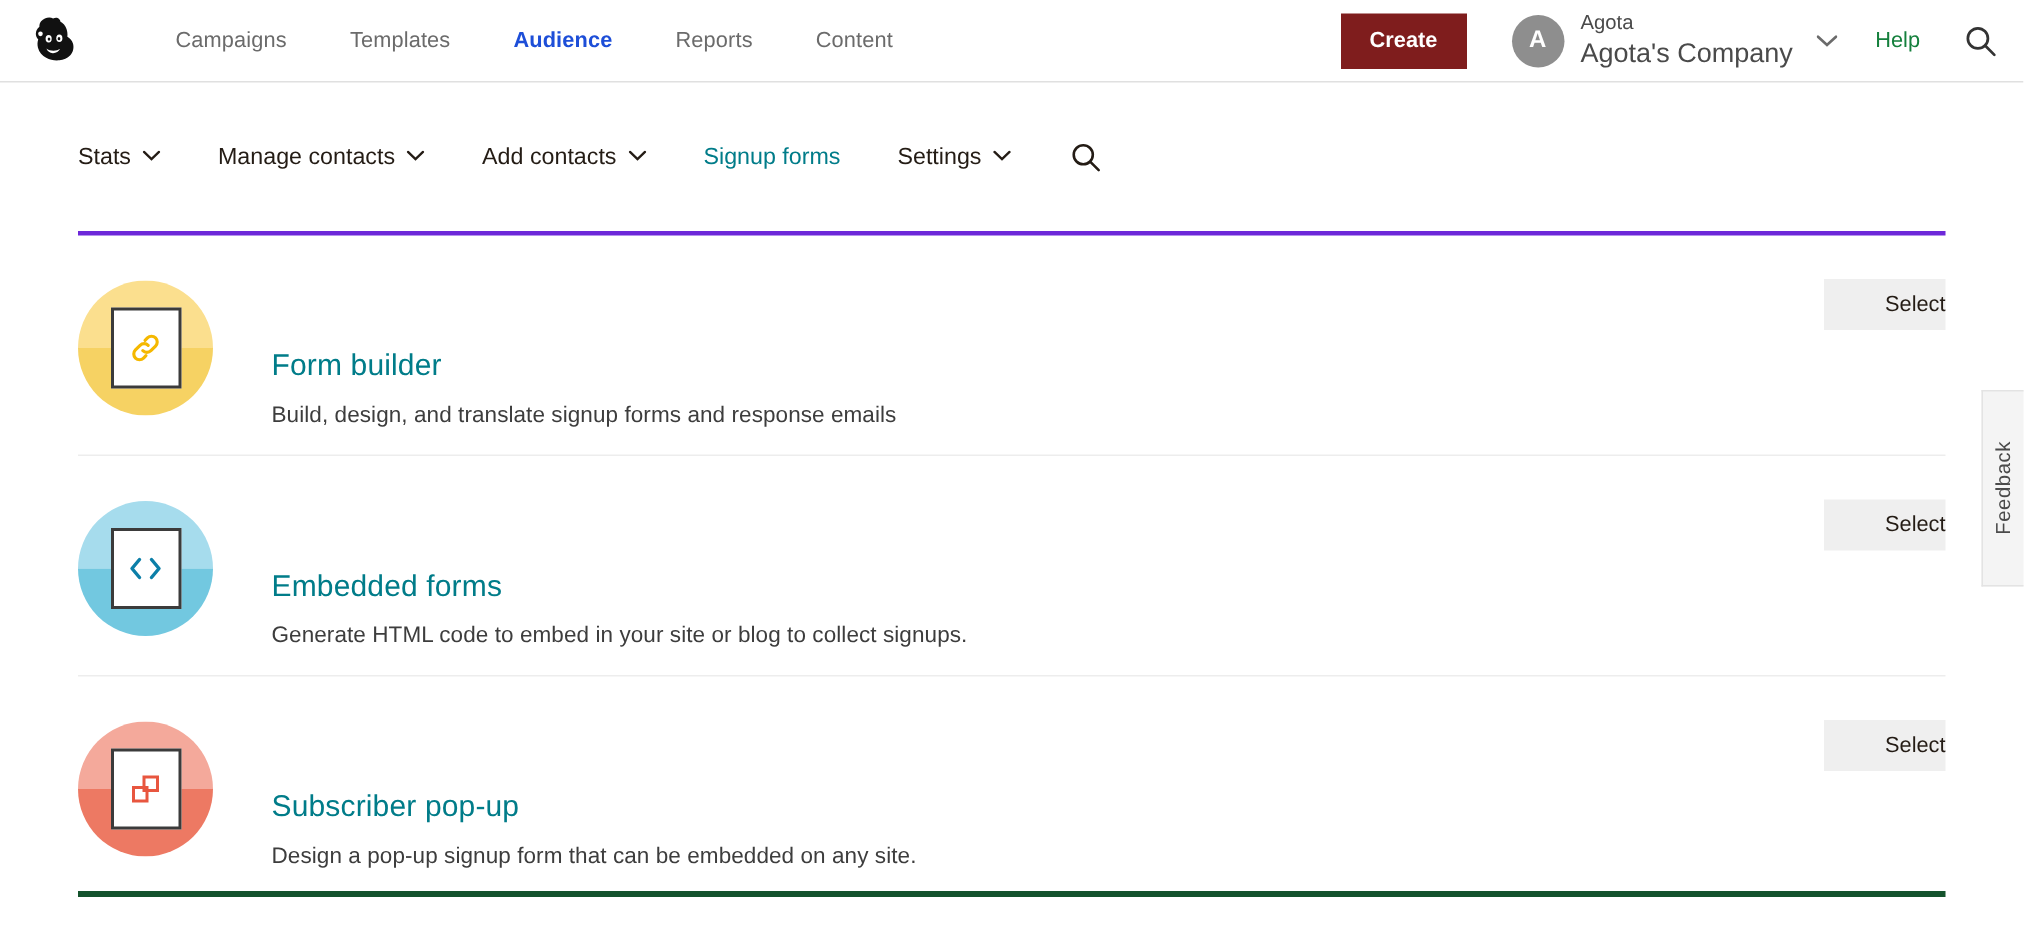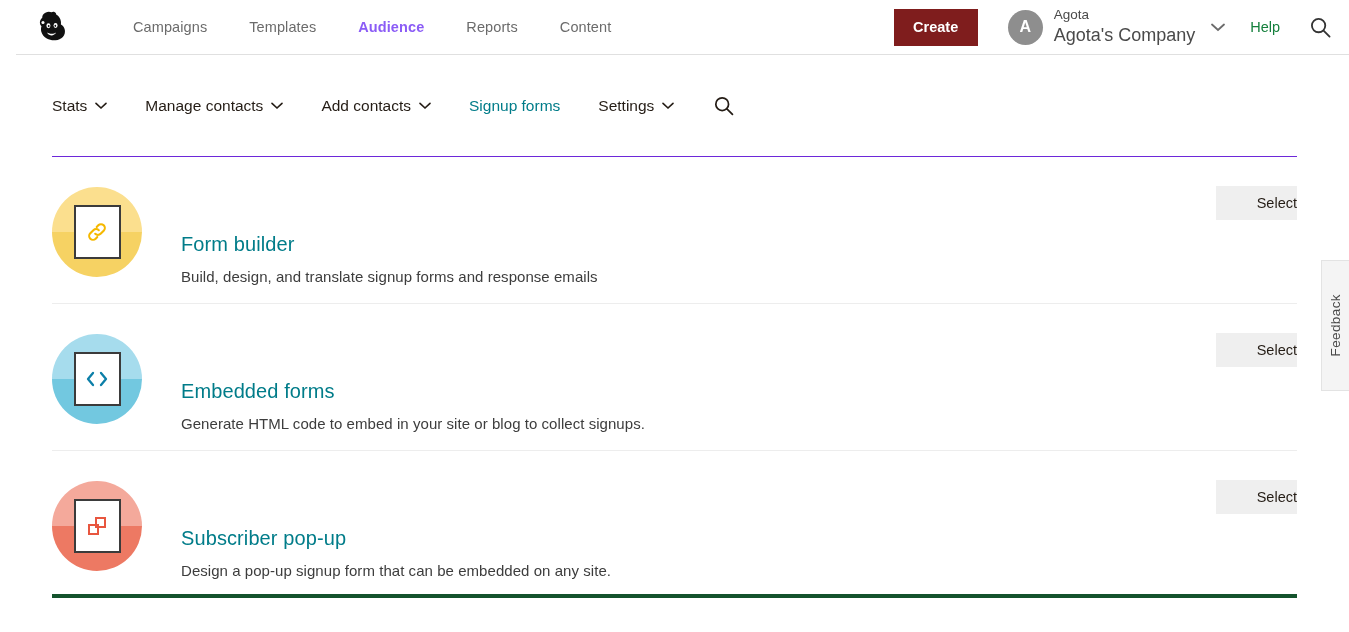--- a/index.html
+++ b/index.html
@@ -12,21 +12,20 @@
   }
 
   
   .top-header {
     position: relative;
     height: 55px;
     border-bottom: 1px solid #e0e0e0;
     display: flex;
     align-items: center;
     background: #fff;
-    margin-left: 16px;
   }
   .logo {
     margin-left: 16px;
     width: 40px;
     height: 40px;
     display: flex;
     align-items: center;
     justify-content: center;
   }
   .main-nav {
@@ -36,21 +35,21 @@
     gap: 0px;
   }
   .main-nav a {
     font-size: 14.5px;
     color: #6b6b6b;
     text-decoration: none;
     padding: 0 21px;
     letter-spacing: .1px;
   }
   .main-nav a.active {
-    color: #8b5cf6;
+    color: #1d4ed8;
     font-weight: bold;
   }
 
   .header-right {
     margin-left: auto;
     display: flex;
     align-items: center;
     padding-right: 18px;
   }
   .create-btn {
@@ -107,21 +106,21 @@
   }
 
   
   .subnav-wrap {
     padding: 0 52px;
   }
   .subnav {
     display: flex;
     align-items: center;
     height: 102px;
-    border-bottom: 1px solid #6d28d9;
+    border-bottom: 3px solid #6d28d9;
     padding-bottom: 0;
   }
   .subnav-item {
     display: flex;
     align-items: center;
     font-size: 15.5px;
     color: #241c15;
     text-decoration: none;
     margin-right: 38px;
     cursor: pointer;

